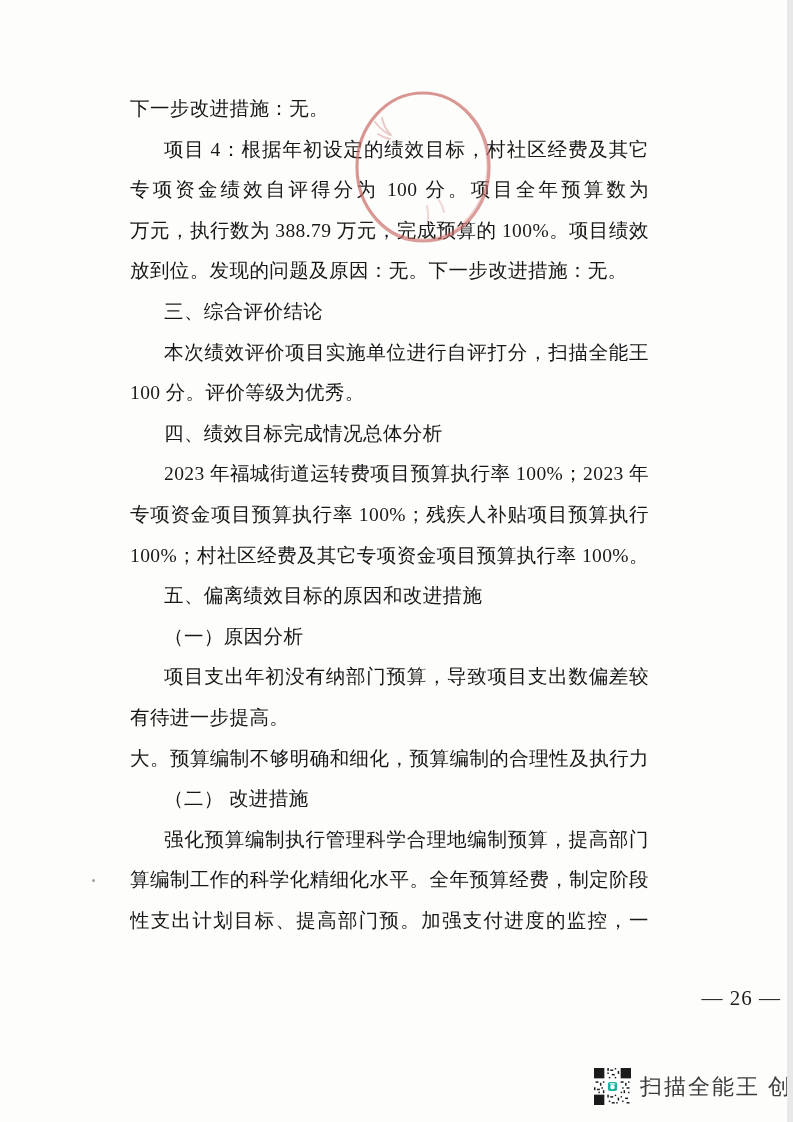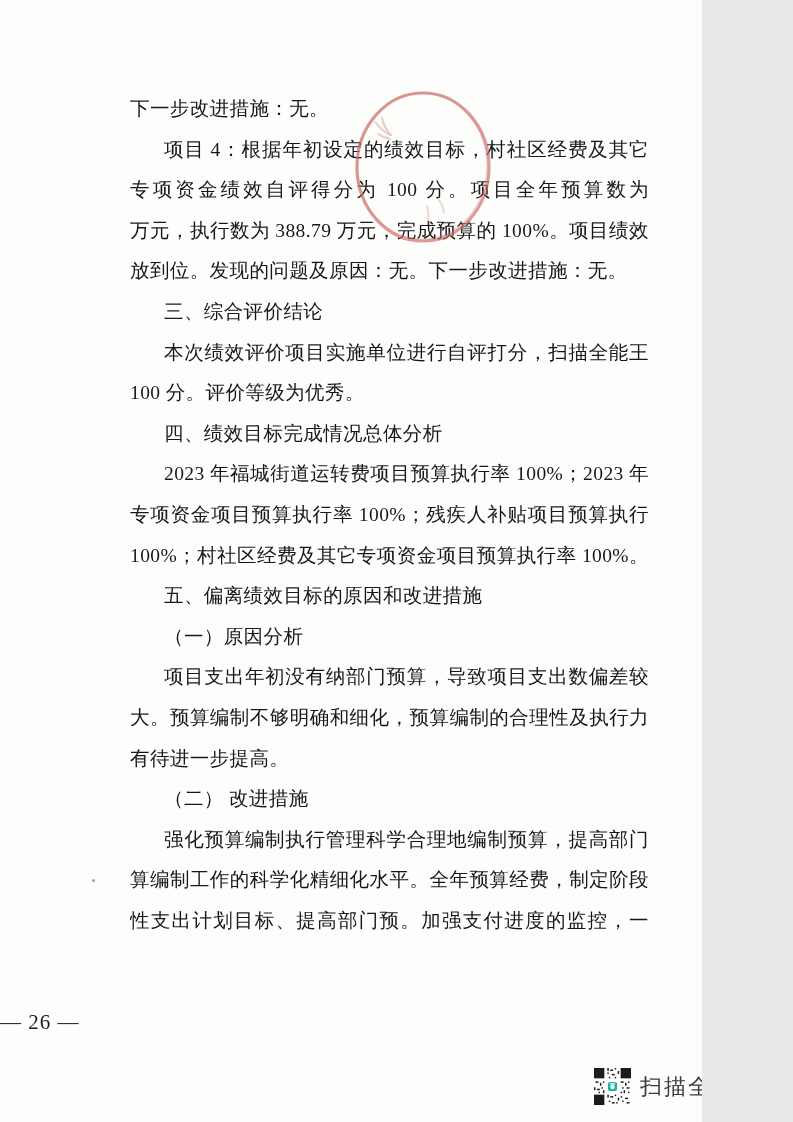--- a/index.html
+++ b/index.html
@@ -1,18 +1,18 @@
 <!DOCTYPE html>
 <html><head>
 <meta charset="utf-8">
 <style>
   html,body{margin:0;padding:0;background:#e8e8e8;}
   .page{
     position:relative;
-    width:702px;height:1122px;
+    width:787px;height:1122px;
     background:#fdfdfc;
     overflow:hidden;
     font-family:"Liberation Serif","DejaVu Serif",serif;
   }
   
   .doc-body{
     position:absolute;
     left:130px;top:89px;
     width:519px;
     font-size:19.5px;
@@ -37,23 +37,23 @@
   .stamp{
     position:absolute;
     left:351px;top:88px;
     pointer-events:none;
     opacity:0.9;
   }
 
   
   .page-number{
     position:absolute;
-    left:0;top:1010px;
+    left:0;top:986px;
     width:781px;
-    text-align:left;
+    text-align:right;
     font-size:21px;
     color:#1c1c1c;
     letter-spacing:1px;
   }
 
   
   .scan-mark{
     position:absolute;
     left:594px;top:1068px;
     display:flex;
@@ -94,22 +94,22 @@
       <div class="line indent">三、综合评价结论</div>
       <div class="line indent just">本次绩效评价项目实施单位进行自评打分，扫描全能王</div>
       <div class="line">100 分。评价等级为优秀。</div>
       <div class="line indent">四、绩效目标完成情况总体分析</div>
       <div class="line indent just">2023 年福城街道运转费项目预算执行率 100%；2023 年</div>
       <div class="line just">专项资金项目预算执行率 100%；残疾人补贴项目预算执行率</div>
       <div class="line just">100%；村社区经费及其它专项资金项目预算执行率 100%。</div>
       <div class="line indent">五、偏离绩效目标的原因和改进措施</div>
       <div class="line indent">（一）原因分析</div>
       <div class="line indent just">项目支出年初没有纳部门预算，导致项目支出数偏差较</div>
+      <div class="line">有待进一步提高。</div>
       <div class="line just">大。预算编制不够明确和细化，预算编制的合理性及执行力</div>
-      <div class="line">有待进一步提高。</div>
       <div class="line indent">（二） 改进措施</div>
       <div class="line indent just">强化预算编制执行管理科学合理地编制预算，提高部门预</div>
       <div class="line just">算编制工作的科学化精细化水平。全年预算经费，制定阶段</div>
       <div class="line just">性支出计划目标、提高部门预。加强支付进度的监控，一</div>
     </div>
 
   <svg class="stamp" width="144" height="158" viewBox="0 0 144 158">
     <ellipse cx="72" cy="79" rx="66" ry="74" fill="none" stroke-width="3.2" opacity="0.72" stroke="#c96a64"></ellipse>
     <ellipse cx="71" cy="78" rx="65" ry="73" fill="none" stroke-width="1.4" opacity="0.3" stroke="#c96a64"></ellipse>
     <path d="M24 34 q7 9 15 13 M31 30 q2 10 9 17 M27 46 q6 4 12 5" fill="none" stroke-width="2" stroke-linecap="round" opacity="0.38" stroke="#c96a64"></path>

